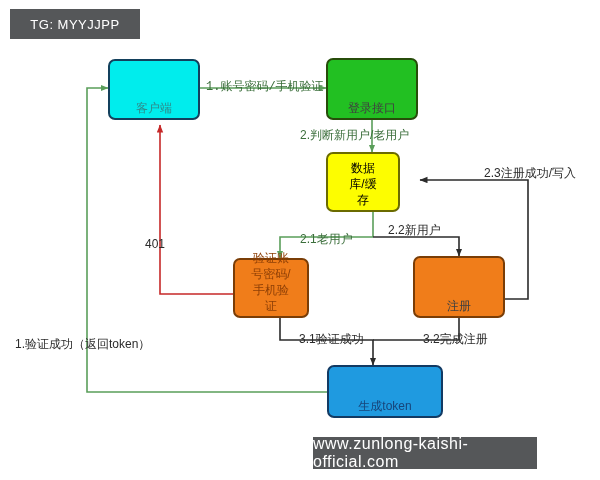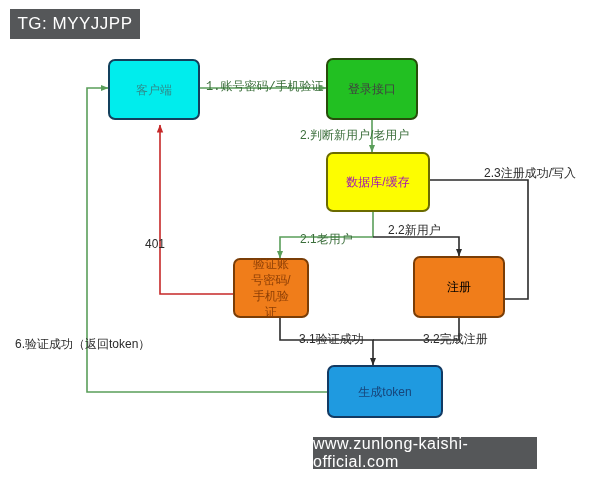--- a/index.html
+++ b/index.html
@@ -24,68 +24,68 @@
     background: #555759;
     color: #ffffff;
     display: flex;
     align-items: center;
     justify-content: center;
     letter-spacing: 0.5px;
   }
   #tg-banner {
     left: 10px; top: 9px;
     width: 130px; height: 30px;
-    font-size: 17px;
+    font-size: 13px;
   }
   #site-banner {
     left: 313px; top: 437px;
     width: 224px; height: 32px;
     font-size: 16px;
   }
   
   .node {
     position: absolute;
     display: flex;
-    align-items: center;
+    align-items: flex-end;
     justify-content: center;
     text-align: center;
     border-radius: 7px;
     font-size: 12px;
     line-height: 16px;
     padding: 2px 16px;
   }
   #node-client {
     left: 108px; top: 59px; width: 92px; height: 61px;
     background: #00eded;
     border: 2px solid #13405c;
     color: #2e8b8b;
   }
   #node-login {
     left: 326px; top: 58px; width: 92px; height: 62px;
     background: #22c022;
     border: 2px solid #274d0a;
     color: #404040;
   }
   #node-db {
-    left: 326px; top: 152px; width: 104px; height: 60px;
+    left: 326px; top: 152px; width: 74px; height: 60px;
     background: #fdfd00;
     border: 2px solid #6b6b00;
-    color: #a21caf;
+    color: #000000;
   }
   #node-verify {
     left: 233px; top: 258px; width: 76px; height: 60px;
     background: #f07d1a;
     border: 2px solid #7a3d06;
     color: #8d3f06;
   }
   #node-register {
     left: 413px; top: 256px; width: 92px; height: 62px;
     background: #f07d1a;
     border: 2px solid #7a3d06;
-    color: #000000;
+    color: #404040;
   }
   #node-token {
     left: 327px; top: 365px; width: 116px; height: 53px;
     background: #1f9ae0;
     border: 2px solid #123a63;
     color: #17457a;
   }
   
   .edge-label {
     position: absolute;
@@ -163,21 +163,21 @@
   <span>生成token</span>
 </div>
 
 <div class="edge-label lbl-green" id="label-1">1.账号密码/手机验证</div>
 <div class="edge-label lbl-green" id="label-2">2.判断新用户/老用户</div>
 <div class="edge-label lbl-green" id="label-21">2.1老用户</div>
 <div class="edge-label lbl-dark" id="label-22">2.2新用户</div>
 <div class="edge-label lbl-dark" id="label-23">2.3注册成功/写入</div>
 <div class="edge-label lbl-dark" id="label-31">3.1验证成功</div>
 <div class="edge-label lbl-dark" id="label-32">3.2完成注册</div>
-<div class="edge-label lbl-dark" id="label-4">6.验证成功（返回token）</div>
+<div class="edge-label lbl-dark" id="label-4">1.验证成功（返回token）</div>
 <div class="edge-label lbl-red" id="label-401">401</div>
 
 <div class="banner" id="tg-banner">
   <span>TG: MYYJJPP</span>
 </div>
 <div class="banner" id="site-banner">
   <span>www.zunlong-kaishi-official.com</span>
 </div>
 
 </body></html>

